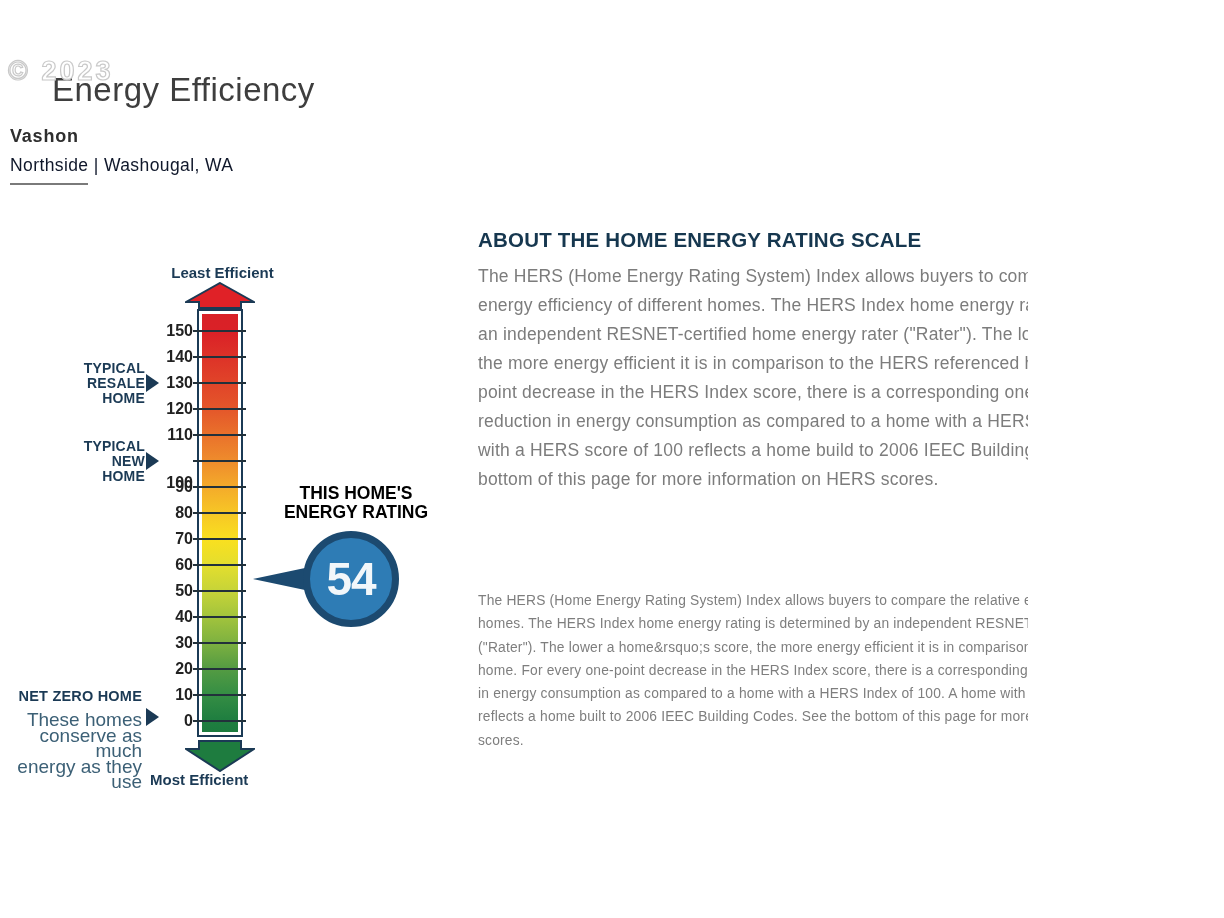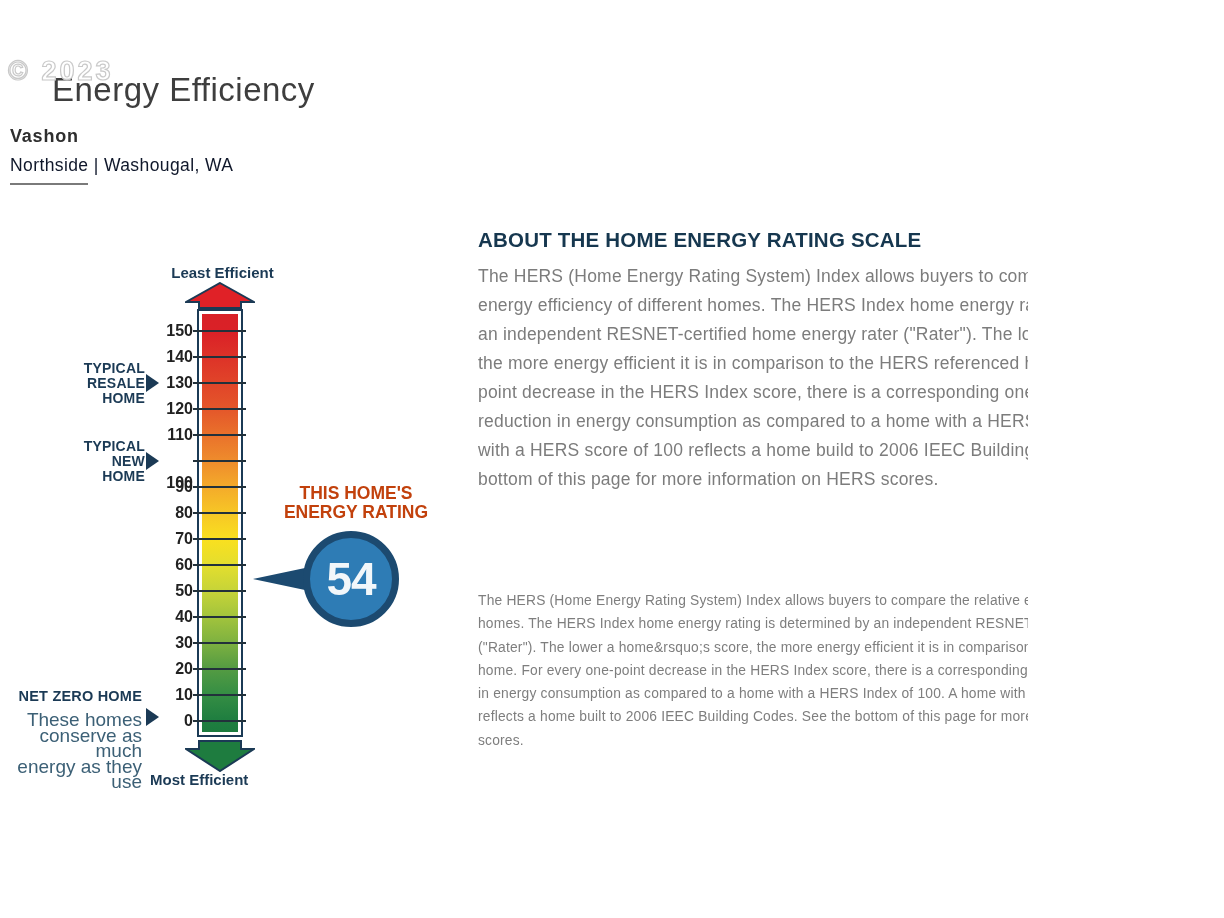--- a/index.html
+++ b/index.html
@@ -33,21 +33,21 @@
 
   .marker-label { position:absolute; width:90px; left:55px; text-align:right; white-space:pre-line;
                   font-size:14px; font-weight:700; color:#1b3a55; line-height:15px; letter-spacing:0.2px; }
   .marker-tri { position:absolute; left:146px; width:0; height:0;
                 border-left:13px solid #1b3a55; border-top:9px solid transparent; border-bottom:9px solid transparent; }
   .netzero-block { position:absolute; left:10px; top:688px; width:132px; text-align:right; }
   .netzero-title { font-size:14.5px; font-weight:700; color:#1b3a55; letter-spacing:0.2px; }
   .netzero-sub { margin-top:8px; font-size:19px; color:#3c6076; line-height:15.5px; white-space:pre-line; }
 
   .rating-label { position:absolute; left:276px; top:484px; width:160px; text-align:center; white-space:pre-line;
-                  font-size:17.5px; font-weight:700; color:#c2410c; line-height:19px; }
+                  font-size:17.5px; font-weight:700; color:#000000; line-height:19px; }
   .rating-pointer { position:absolute; left:253px; top:568px; width:0; height:0;
                     border-right:52px solid #1c4a70; border-top:11px solid transparent; border-bottom:11px solid transparent; }
   .rating-circle { position:absolute; left:303px; top:531px; width:96px; height:96px; border-radius:50%;
                    background:#2e7cb5; border:7px solid #1c4a70;
                    display:flex; align-items:center; justify-content:center; }
   .rating-value { font-size:46px; font-weight:700; color:#f2f7fa; letter-spacing:-1px; }
 
   
   .about-heading { position:absolute; left:478px; top:228px; width:740px;
                    font-size:20.5px; font-weight:700; color:#16374f; letter-spacing:0.2px; }

